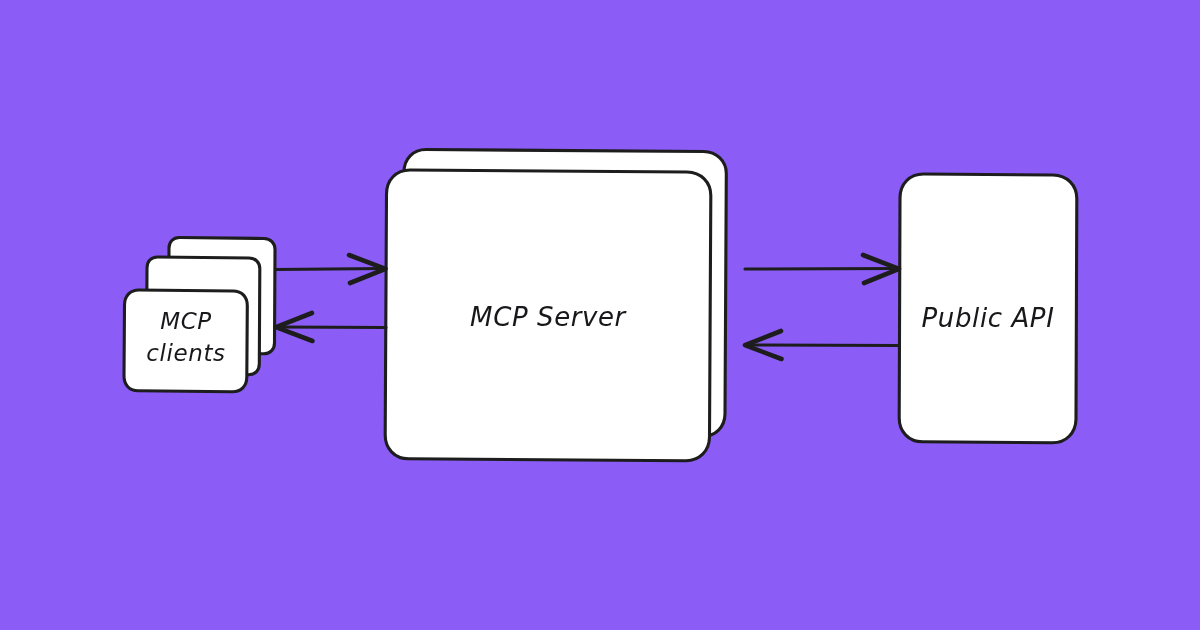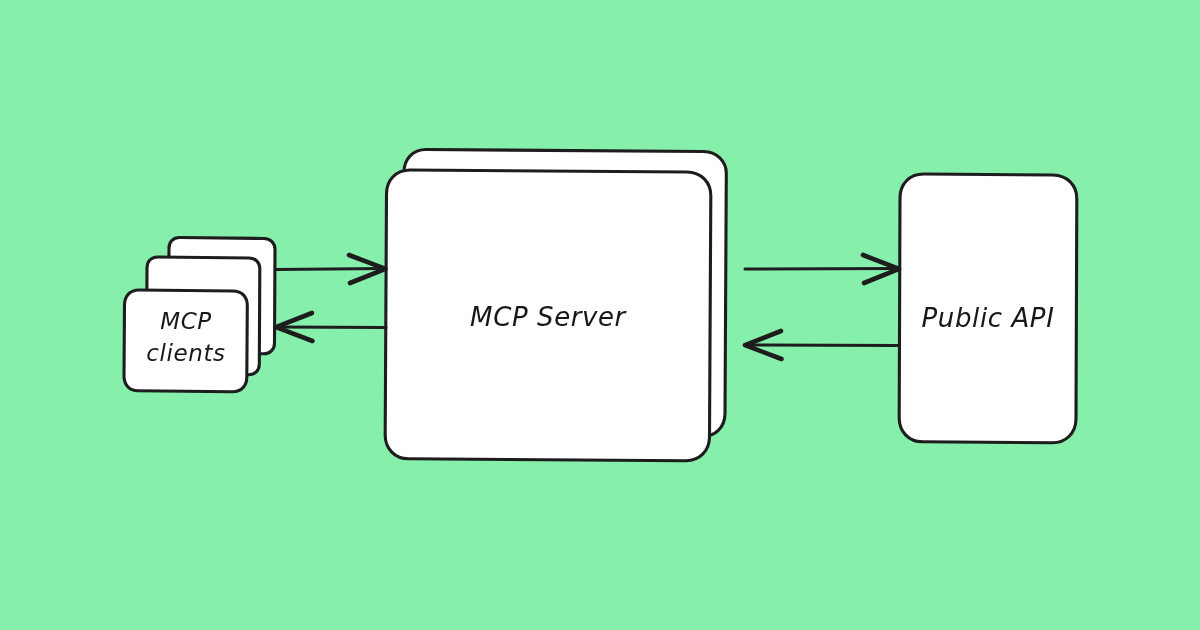--- a/index.html
+++ b/index.html
@@ -10,21 +10,21 @@
   body {
     width: 1200px;
     height: 630px;
     overflow: hidden;
     font-family: "DejaVu Sans", sans-serif;
   }
   #diagram-canvas {
     position: relative;
     width: 1200px;
     height: 630px;
-    background: #86efac;
+    background: #8b5cf6;
   }
   #diagram-svg {
     position: absolute;
     top: 0;
     left: 0;
     width: 1200px;
     height: 630px;
     display: block;
   }
   .node-shape {

